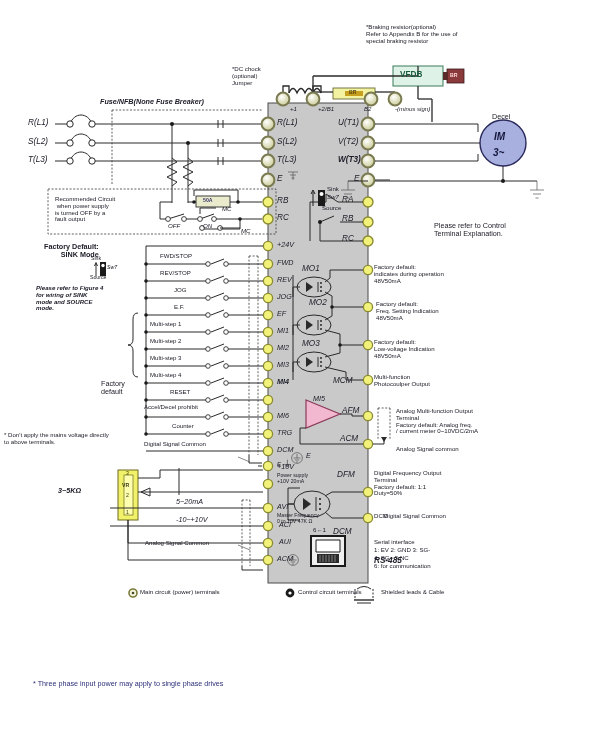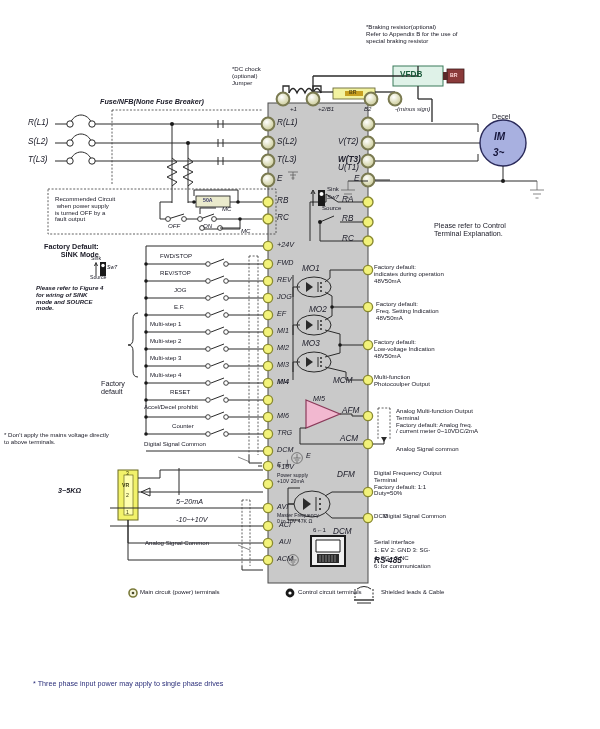--- a/index.html
+++ b/index.html
@@ -492,21 +492,21 @@
 <div class="t f6 it" style="left:395px;top:106px;">-(minus sign)</div>
 
 
 <div class="t f8 it" style="left:28px;top:118px;">R(L1)</div>
 <div class="t f8 it" style="left:28px;top:137px;">S(L2)</div>
 <div class="t f8 it" style="left:28px;top:155px;">T(L3)</div>
 <div class="t f8 it" style="left:277px;top:118px;">R(L1)</div>
 <div class="t f8 it" style="left:277px;top:137px;">S(L2)</div>
 <div class="t f8 it" style="left:277px;top:155px;">T(L3)</div>
 <div class="t f8 it" style="left:277px;top:174px;">E</div>
-<div class="t f8 it" style="left:338px;top:118px;margin-top:45px;">U(T1)</div>
+<div class="t f8 it" style="left:338px;top:118px;">U(T1)</div>
 <div class="t f8 it" style="left:338px;top:137px;">V(T2)</div>
 <div class="t f8 it" style="left:338px;top:155px;font-weight:bold;">W(T3)</div>
 <div class="t f8 it" style="left:354px;top:174px;">E</div>
 
 
 <div class="t f6" style="left:55px;top:196px;">Recommended Circuit
  when power supply
 is turned OFF by a
 fault output</div>
 <div class="t f5 bold" style="left:203px;top:198px;color:#3a3a6a;">50A</div>
@@ -597,21 +597,21 @@
 <div class="t f7 it" style="left:279px;top:521px;">ACI</div>
 <div class="t f7 it" style="left:279px;top:538px;">AUI</div>
 <div class="t f7 it" style="left:277px;top:555px;">ACM</div>
 
 
 
 <div class="t f8 it" style="left:302px;top:264px;">MO1</div>
 <div class="t f6" style="left:374px;top:264px;">Factory default:
 indicates during operation
 48V50mA</div>
-<div class="t f8 it" style="left:302px;top:305px;padding-left:7px;">MO2</div>
+<div class="t f8 it" style="left:302px;top:298px;padding-left:7px;">MO2</div>
 <div class="t f6" style="left:376px;top:301px;">Factory default:
 Freq. Setting Indication
 48V50mA</div>
 <div class="t f8 it" style="left:302px;top:339px;">MO3</div>
 <div class="t f6" style="left:374px;top:339px;">Factory default:
 Low-voltage Indication
 48V50mA</div>
 <div class="t f8 it" style="left:333px;top:376px;">MCM</div>
 <div class="t f6" style="left:374px;top:374px;">Multi-function
 Photocoulper Output</div>

